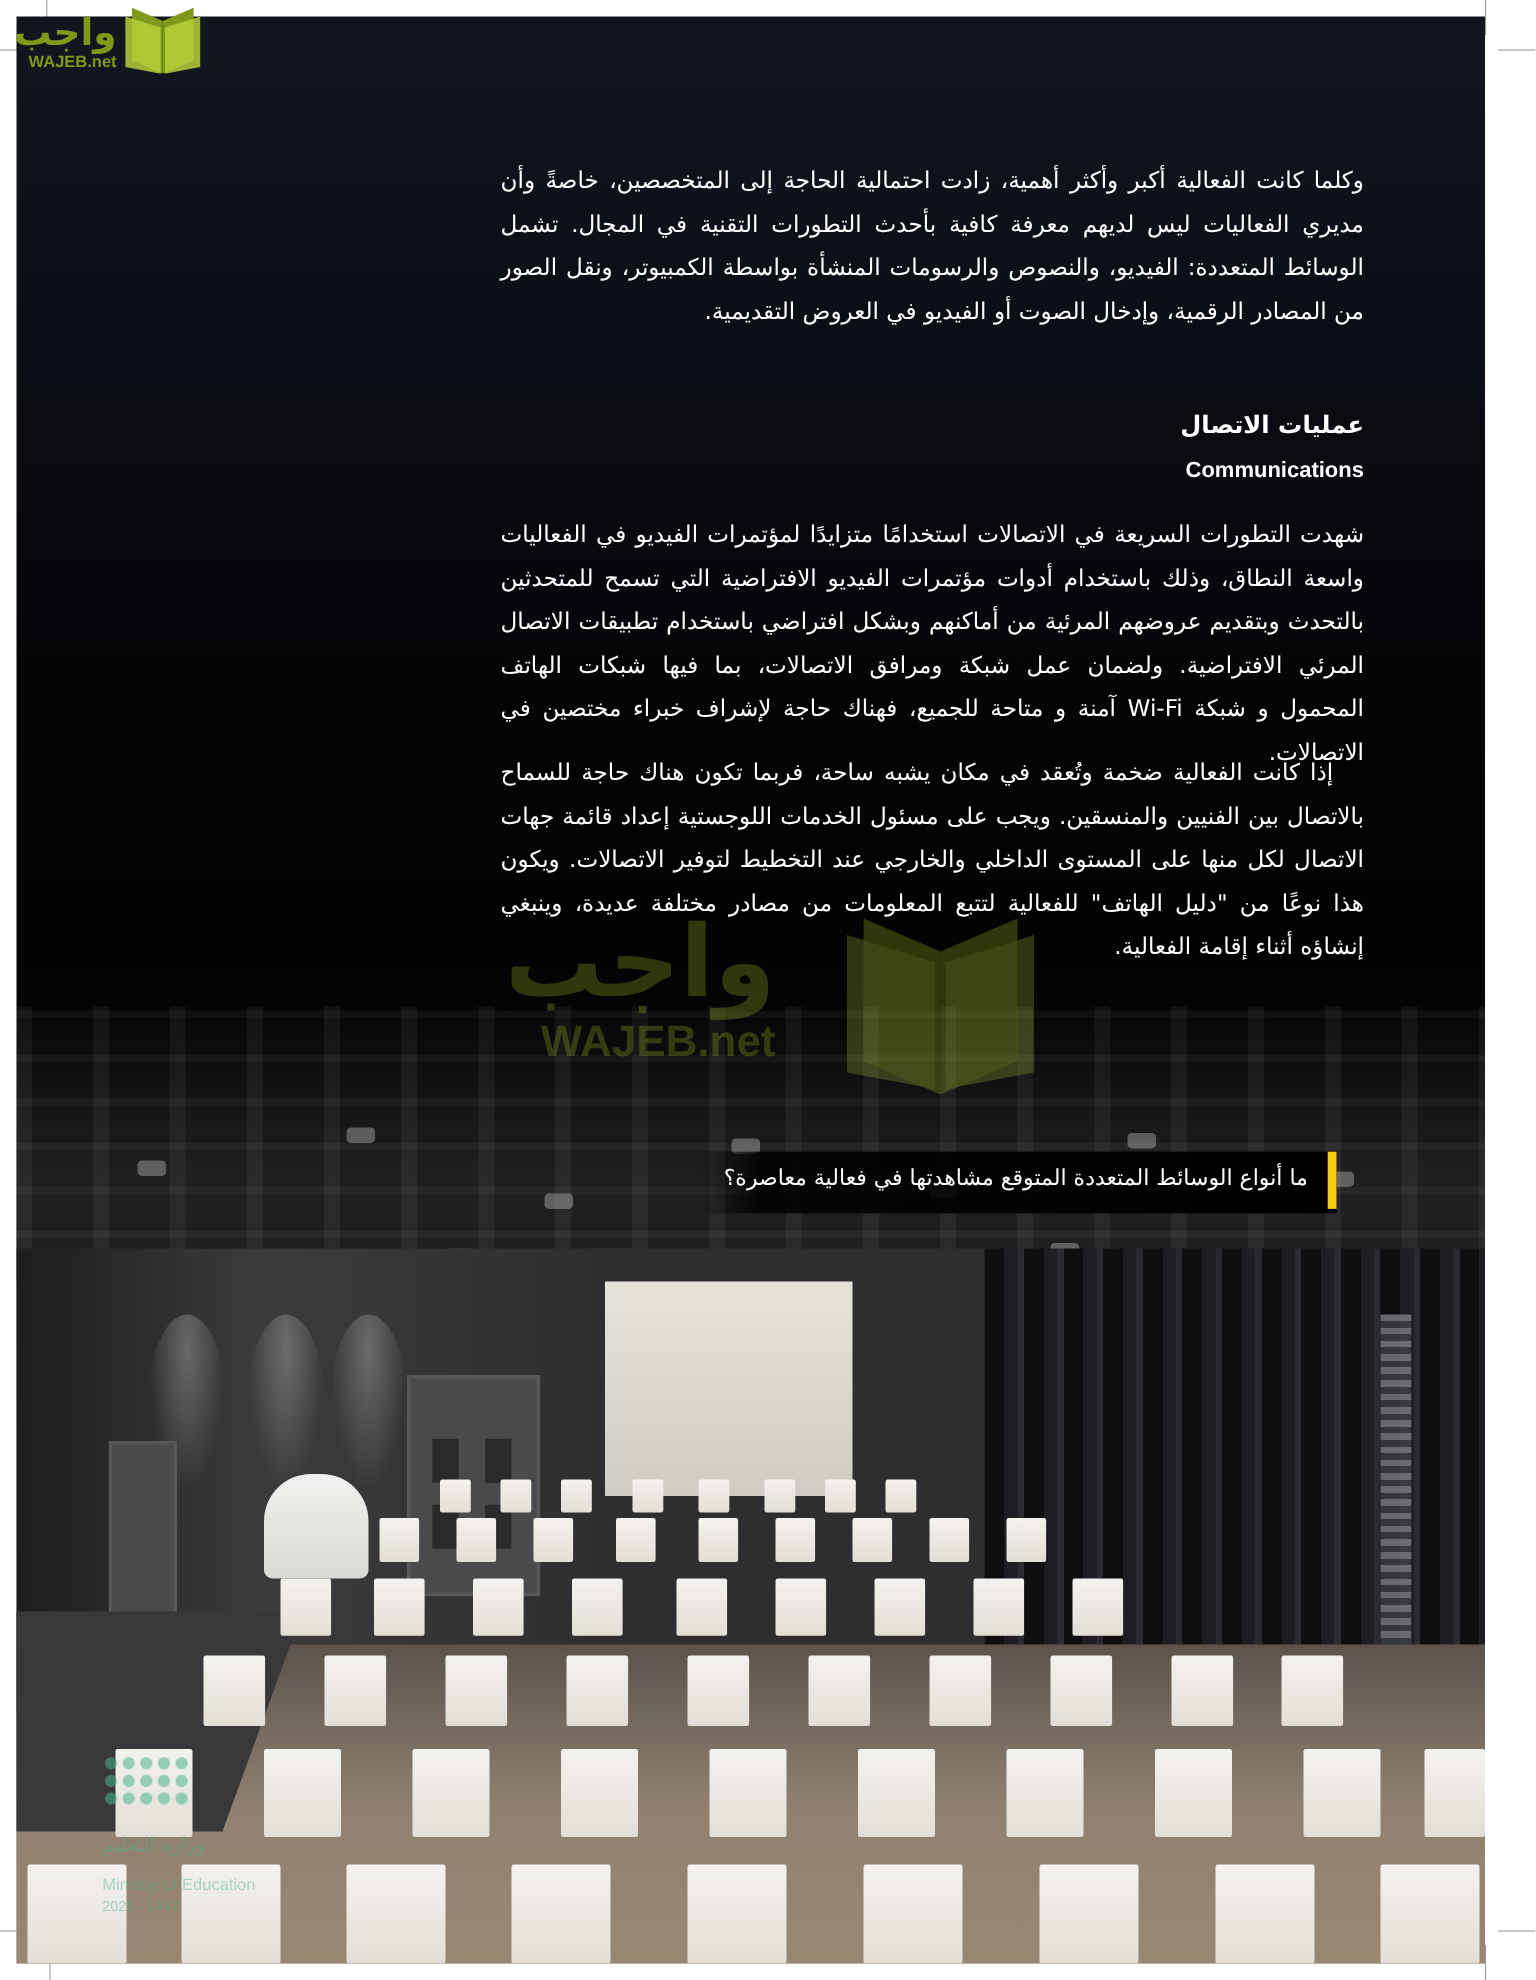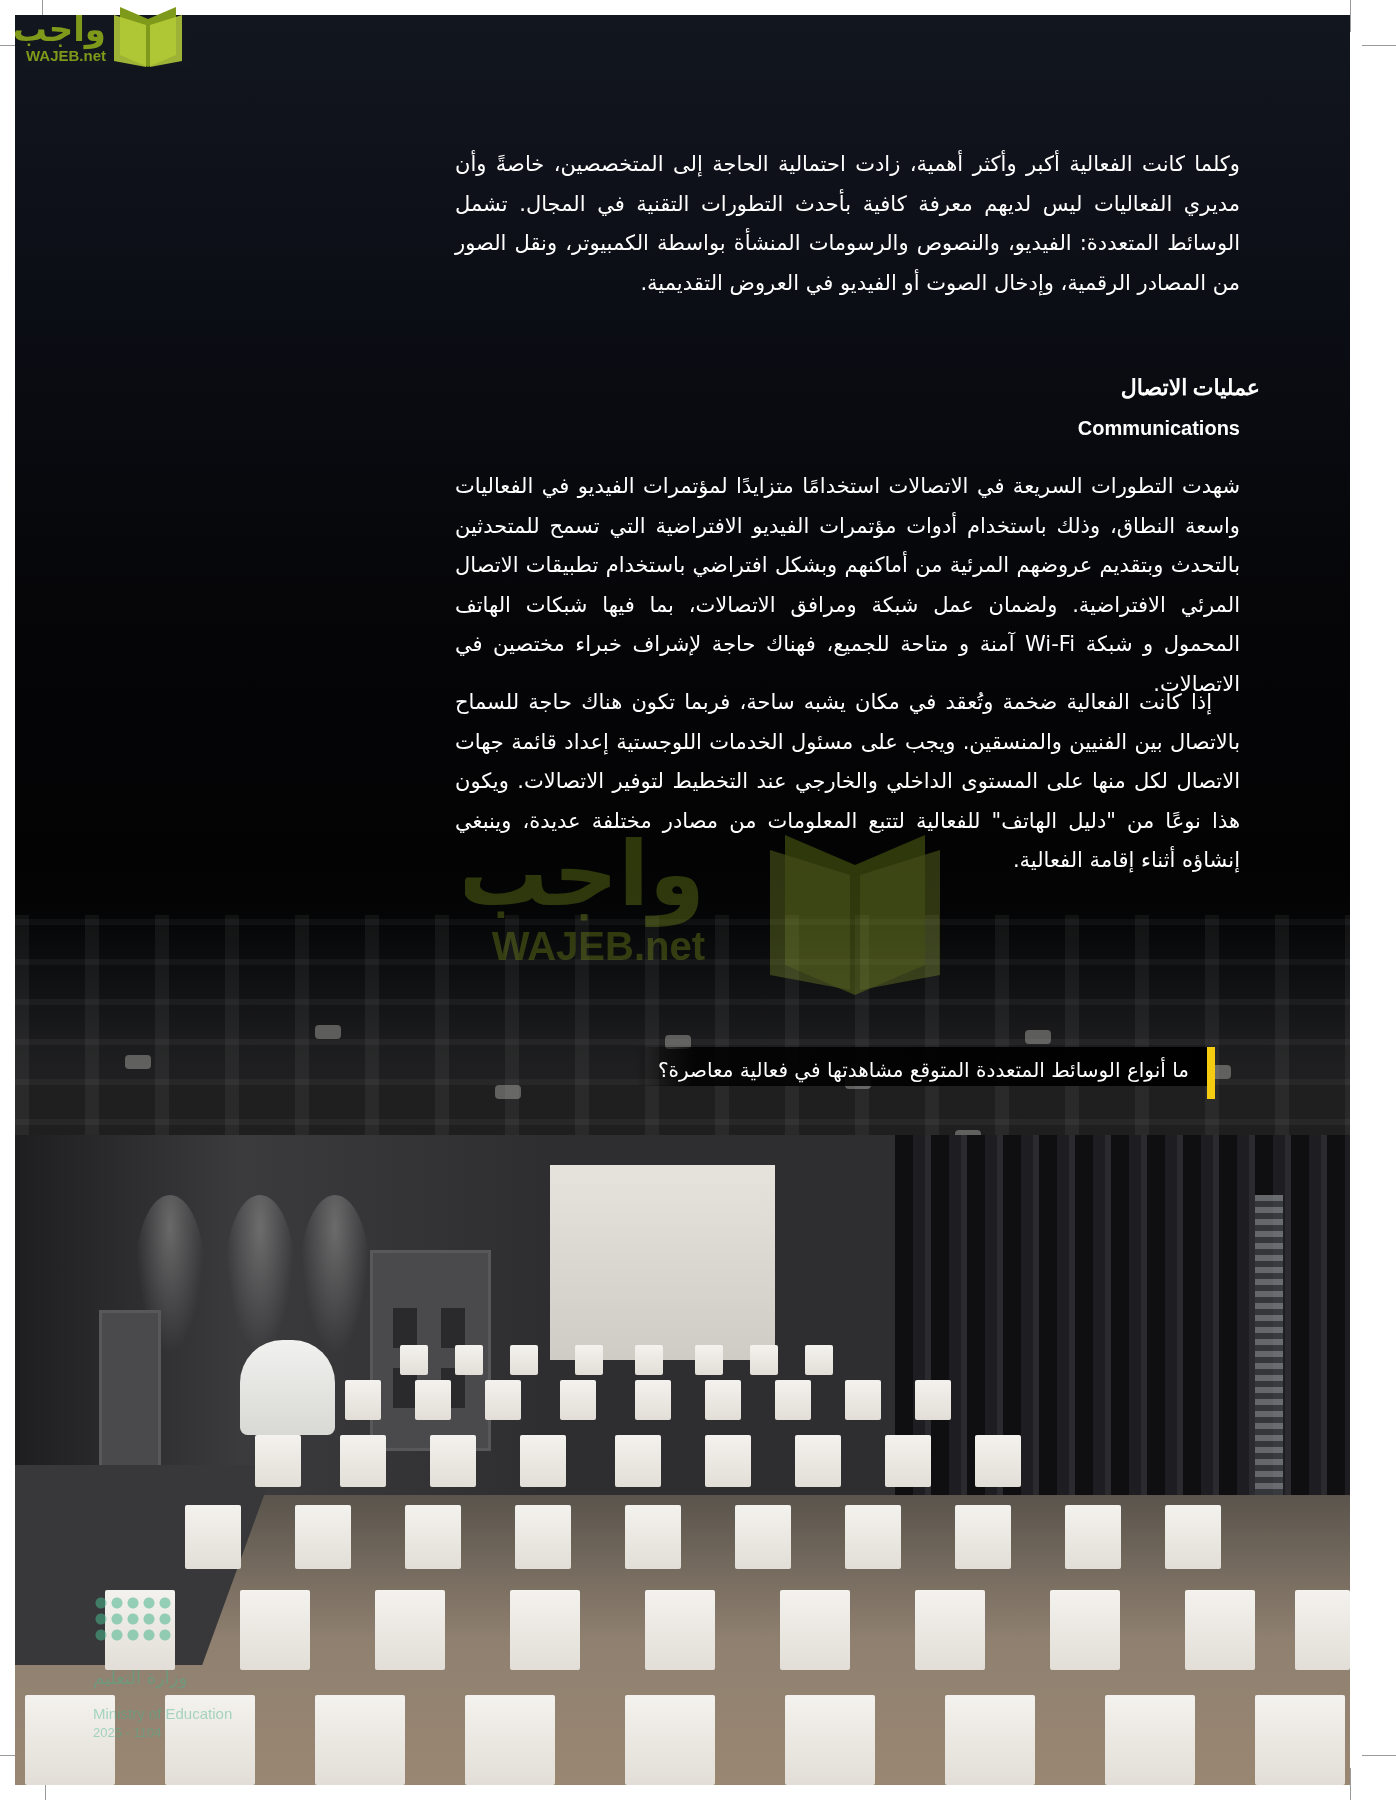--- a/index.html
+++ b/index.html
@@ -41,28 +41,28 @@
     .chair { position: absolute; background: linear-gradient(180deg, #f4f2ee, #e2ded7); border-radius: 2px; }
 
     
     .wm-top { position: absolute; left: 10px; top: 3px; width: 180px; height: 64px; }
     .wm-mid { position: absolute; left: 450px; top: 800px; width: 520px; height: 180px; opacity: 0.35; }
 
     
     .text-col { position: absolute; left: 440px; width: 785px; direction: rtl; text-align: justify; color: #ffffff;
       font-family: "DejaVu Sans", sans-serif; font-size: 21px; line-height: 39.5px; }
     .para1 { top: 130px; }
-    .heading-ar { position: absolute; left: 920px; width: 325px; top: 360px; direction: rtl; text-align: right; color: #fff; font-weight: bold; font-size: 22px; font-family: Liberation Serif, serif; }
+    .heading-ar { position: absolute; left: 900px; width: 325px; top: 360px; direction: rtl; text-align: right; color: #fff; font-weight: bold; font-size: 22px; }
     .heading-en { position: absolute; left: 900px; width: 325px; top: 402px; text-align: right; color: #fff; font-weight: bold; font-size: 20px; font-family: "Liberation Sans", sans-serif; }
     .para2 { top: 452px; }
     .para3 { top: 668px; text-indent: 28px; }
     .text-col p { margin: 0; text-align-last: right; }
 
     
-    .question { position: absolute; left: 620px; top: 1032px; width: 580px; height: 39px; background: linear-gradient(90deg, rgba(0,0,0,0) 0%, rgba(0,0,0,0.85) 10%, #000 100%); }
+    .question { position: absolute; left: 620px; top: 1032px; width: 580px; height: 56px; background: linear-gradient(90deg, rgba(0,0,0,0) 0%, rgba(0,0,0,0.85) 10%, #000 100%); }
     .question-text { position: absolute; right: 26px; top: 11px; direction: rtl; color: #fff; font-size: 20px; white-space: nowrap; }
     .question-bar { position: absolute; right: 0; top: 0; width: 8px; height: 52px; background: #f5cc0f; }
 
     
     .badge { position: absolute; left: 138px; top: 1566px; width: 104px; height: 104px; border-radius: 50%;
       border: 3px dotted rgba(40,35,30,0.75); box-sizing: border-box; }
     .badge-inner { position: absolute; left: 10px; top: 10px; width: 78px; height: 78px; border-radius: 50%; border: 2px dotted rgba(40,35,30,0.6); }
     .badge-num { position: absolute; left: 0; width: 100%; top: 34px; text-align: center; font-weight: bold; font-size: 22px; color: #1c1c1c; font-family: "Liberation Sans", sans-serif; }
     .ministry { position: absolute; left: 78px; top: 1580px; color: rgba(72,180,140,0.45); }
     .ministry-dots { position: absolute; left: 0; top: 0; width: 80px; height: 50px;
@@ -213,21 +213,21 @@
 
   <div class="question">
     <div class="question-text">ما أنواع الوسائط المتعددة المتوقع مشاهدتها في فعالية معاصرة؟</div>
     <div class="question-bar"></div>
   </div>
 
   <div class="ministry">
     <div class="ministry-dots"></div>
     <div class="ministry-ar">وزارة التعليم</div>
     <div class="ministry-en">Ministry of Education</div>
-    <div class="ministry-yr">2025 - 1104</div>
+    <div class="ministry-yr">2025 - 1447</div>
   </div>
 </div>
 
 <svg class="wm-top" viewBox="0 0 180 64">
   <rect x="15" y="15" width="165" height="49" fill="#12161f"></rect>
   <g>
     <path d="M110 4 L138 16 L138 64 L110 52 Z" fill="#7f9a1a"></path>
     <path d="M166 4 L138 16 L138 64 L166 52 Z" fill="#7f9a1a"></path>
     <path d="M104 12 L136 22 L136 64 L104 58 Z" fill="#b7cf3a" opacity="0.85"></path>
     <path d="M172 12 L140 22 L140 64 L172 58 Z" fill="#b7cf3a" opacity="0.85"></path>

